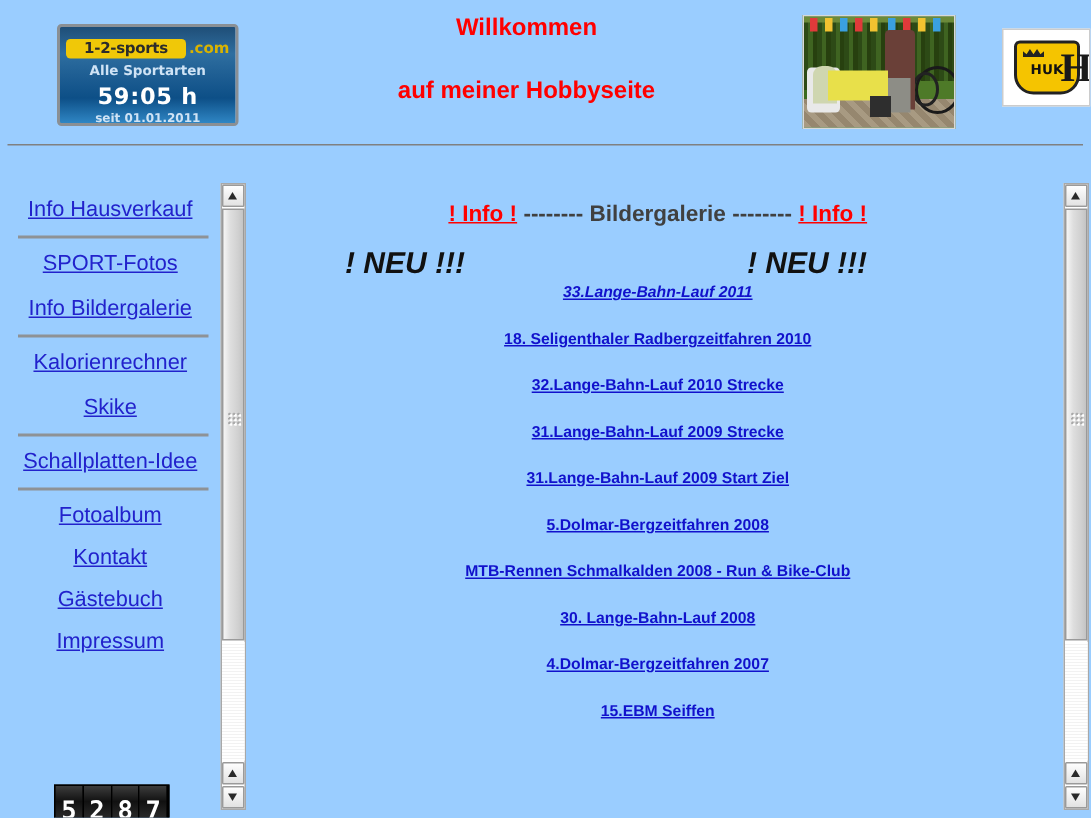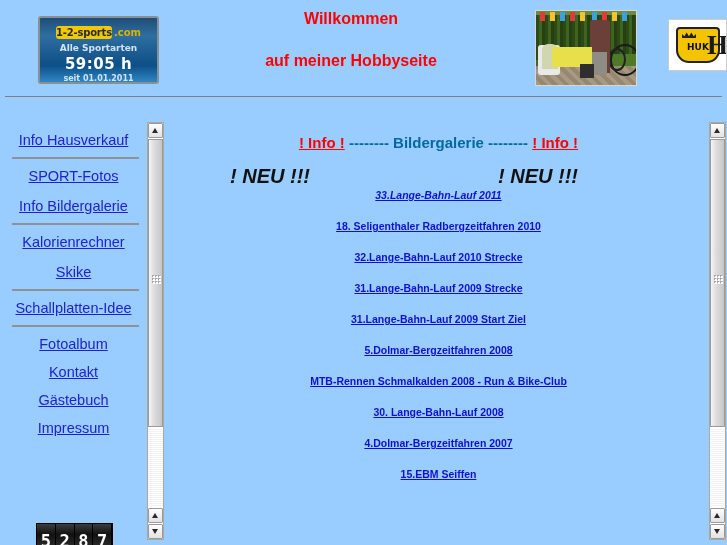--- a/index.html
+++ b/index.html
@@ -47,21 +47,21 @@
     text-align: center;
     white-space: nowrap;
   }
   .sports-badge .sb-tag {
     display: inline-block;
     background: #f0c808;
     color: #2b2b2b;
     font-size: 10px;
     font-weight: bold;
     font-family: "DejaVu Sans", sans-serif;
-    padding: 1px 0;
+    padding: 1px 12px;
     border-radius: 3px;
     letter-spacing: -0.2px;
   }
   .sports-badge .sb-com {
     color: #d9b300;
     font-size: 10px;
     font-weight: bold;
     font-family: "DejaVu Sans", sans-serif;
     margin-left: 2px;
   }
@@ -304,21 +304,21 @@
     font-weight: bold;
     color: #111;
     font-family: "Liberation Sans", sans-serif;
     white-space: nowrap;
   }
   .info-red {
     color: #FF0000;
     text-decoration: underline;
     cursor: pointer;
   }
-  .info-mid { color: #0369a1; margin-top: 20px; }
+  .info-mid { color: #404040; margin-top: 20px; }
 
   .neu-row {
     position: relative;
     height: 36px;
     margin-top: 14px;
     font-style: italic;
   }
   .neu-left {
     position: absolute; left: 62px; top: 0;
     font-size: 20px; font-weight: bold; color: #111;

